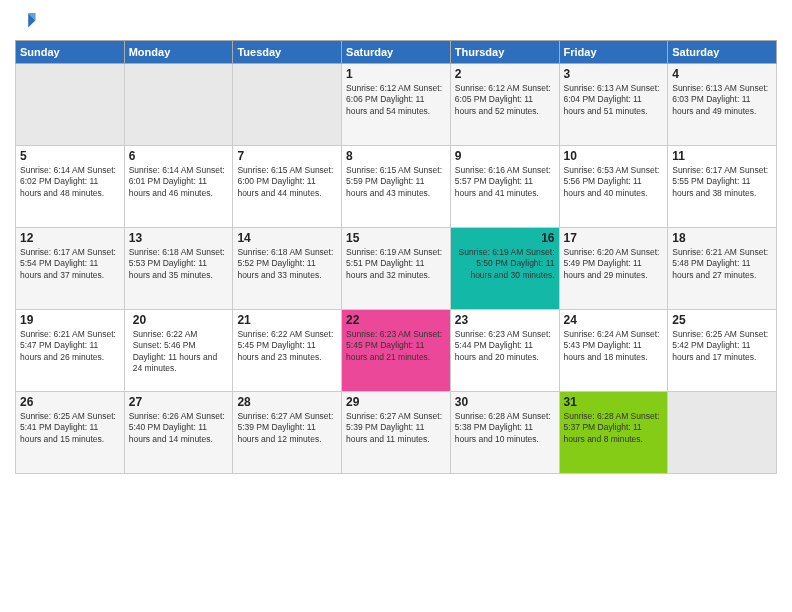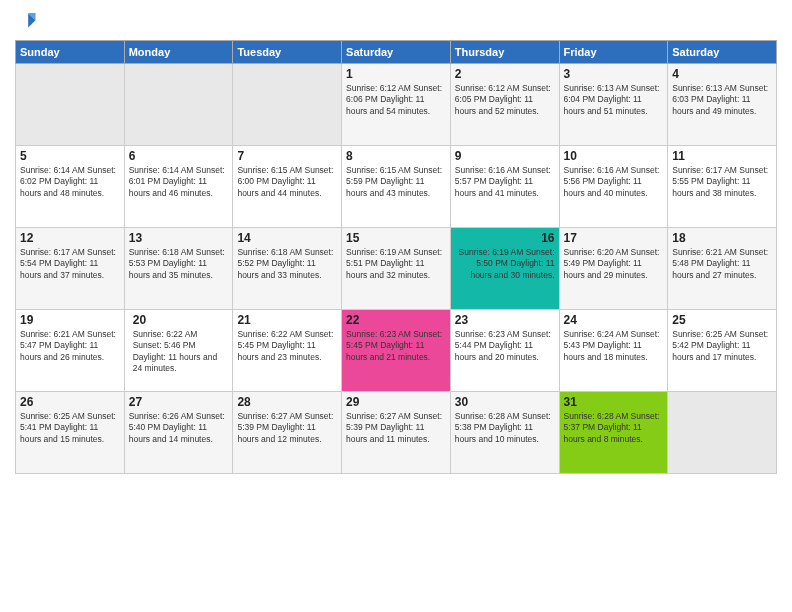--- a/index.html
+++ b/index.html
@@ -197,21 +197,21 @@
           </td>
           <td style="background: rgb(255, 255, 255);">
             <span class="day-num">9</span>
             <div class="day-info">Sunrise: 6:16 AM
 Sunset: 5:57 PM
 Daylight: 11 hours
 and 41 minutes.</div>
           </td>
           <td style="background: rgb(255, 255, 255);">
             <span class="day-num">10</span>
-            <div class="day-info">Sunrise: 6:16 AM
+            <div class="day-info">Sunrise: 6:53 AM
 Sunset: 5:56 PM
 Daylight: 11 hours
 and 40 minutes.</div>
           </td>
           <td style="background: rgb(255, 255, 255);">
             <span class="day-num">11</span>
             <div class="day-info">Sunrise: 6:17 AM
 Sunset: 5:55 PM
 Daylight: 11 hours
 and 38 minutes.</div>

